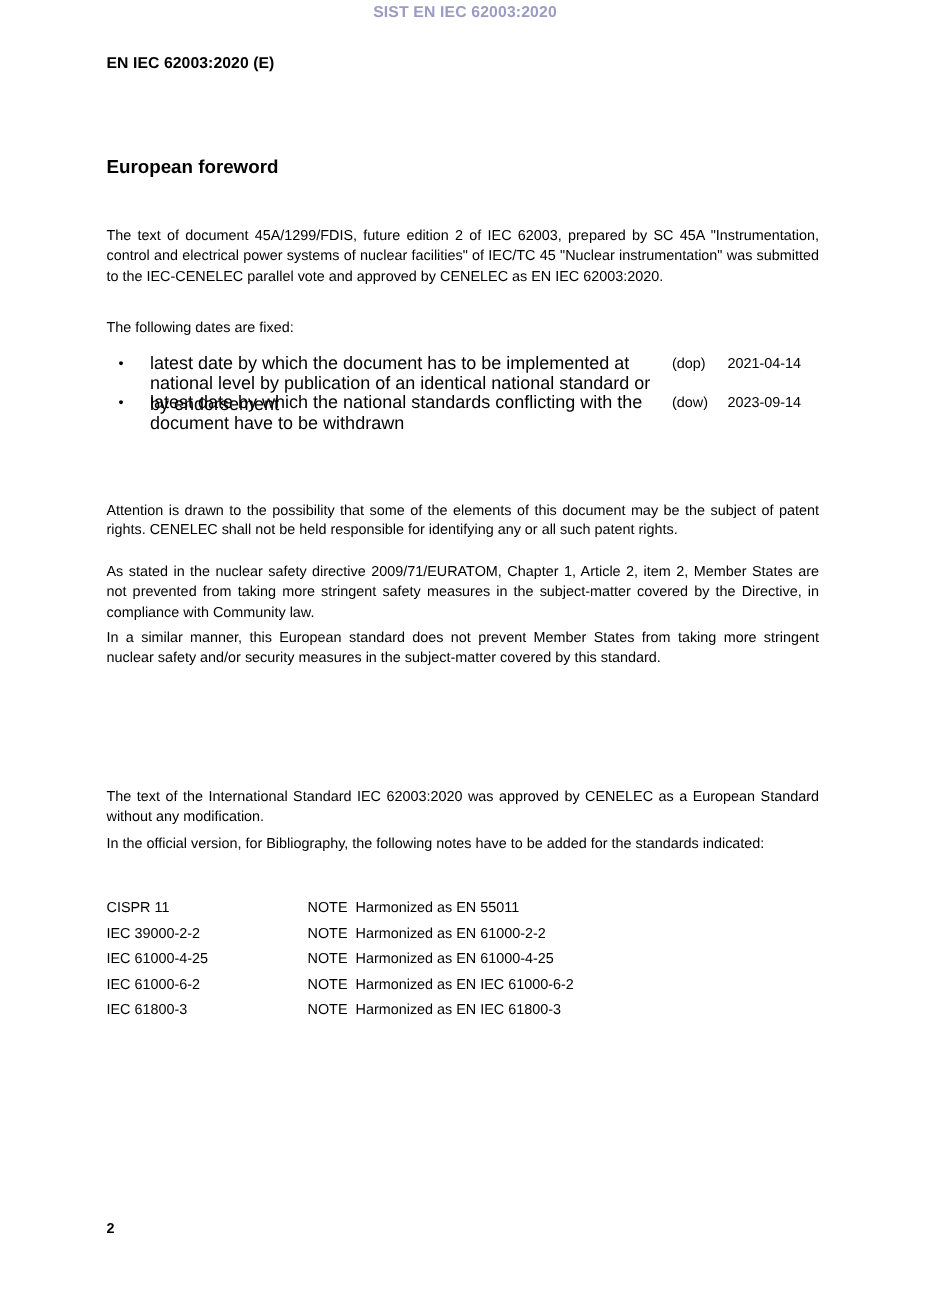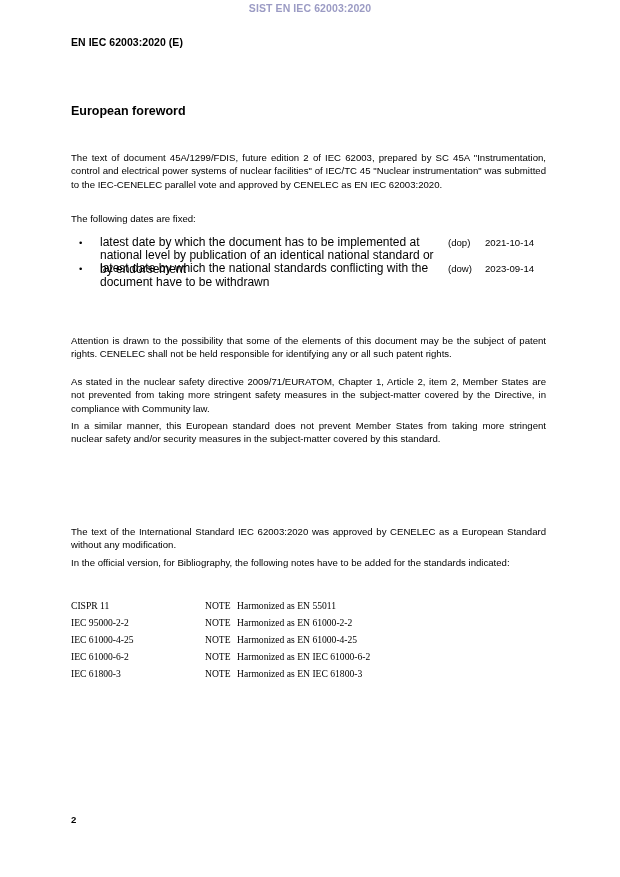--- a/index.html
+++ b/index.html
@@ -132,21 +132,20 @@
     top: 597px;
     width: 475px;
     border-collapse: collapse;
   }
   .std-table td {
     font-size: 9.6px;
     line-height: 17px;
     padding: 0;
     vertical-align: top;
     white-space: nowrap;
-    font-family: Liberation Serif, serif;
   }
   .std-table td.c-std  { width: 134px; }
   .std-table td.c-note { width: 32px; }
   .std-table td.c-desc { width: 309px; }
 
   
   .page-number {
     position: absolute;
     left: 71px;
     top: 814px;
@@ -167,21 +166,21 @@
 
   <p class="col para p1">The text of document 45A/1299/FDIS, future edition 2 of IEC 62003, prepared by SC 45A "Instrumentation, control and electrical power systems of nuclear facilities" of IEC/TC 45 "Nuclear instrumentation" was submitted to the IEC-CENELEC parallel vote and approved by CENELEC as EN IEC 62003:2020.</p>
 
   <p class="col para p2">The following dates are fixed:</p>
 
   <div class="dates">
     <div class="date-row">
       <span class="date-bullet">•</span>
       <span class="date-text">latest date by which the document has to be implemented at national level by publication of an identical national standard or by endorsement</span>
       <span class="date-code">(dop)</span>
-      <span class="date-value">2021-10-14</span>
+      <span class="date-value">2021-04-14</span>
     </div>
     <div class="date-row">
       <span class="date-bullet">•</span>
       <span class="date-text">latest date by which the national standards conflicting with the document have to be withdrawn</span>
       <span class="date-code">(dow)</span>
       <span class="date-value">2023-09-14</span>
     </div>
   </div>
 
   <p class="col para p3">Attention is drawn to the possibility that some of the elements of this document may be the subject of patent rights. CENELEC shall not be held responsible for identifying any or all such patent rights.</p>
@@ -196,21 +195,21 @@
   <p class="col para p7">In the official version, for Bibliography, the following notes have to be added for the standards indicated:</p>
 
   <table class="std-table">
     <tbody>
       <tr>
         <td class="c-std">CISPR 11</td>
         <td class="c-note">NOTE</td>
         <td class="c-desc">Harmonized as EN 55011</td>
       </tr>
       <tr>
-        <td class="c-std">IEC 95000-2-2</td>
+        <td class="c-std">IEC 39000-2-2</td>
         <td class="c-note">NOTE</td>
         <td class="c-desc">Harmonized as EN 61000-2-2</td>
       </tr>
       <tr>
         <td class="c-std">IEC 61000-4-25</td>
         <td class="c-note">NOTE</td>
         <td class="c-desc">Harmonized as EN 61000-4-25</td>
       </tr>
       <tr>
         <td class="c-std">IEC 61000-6-2</td>

